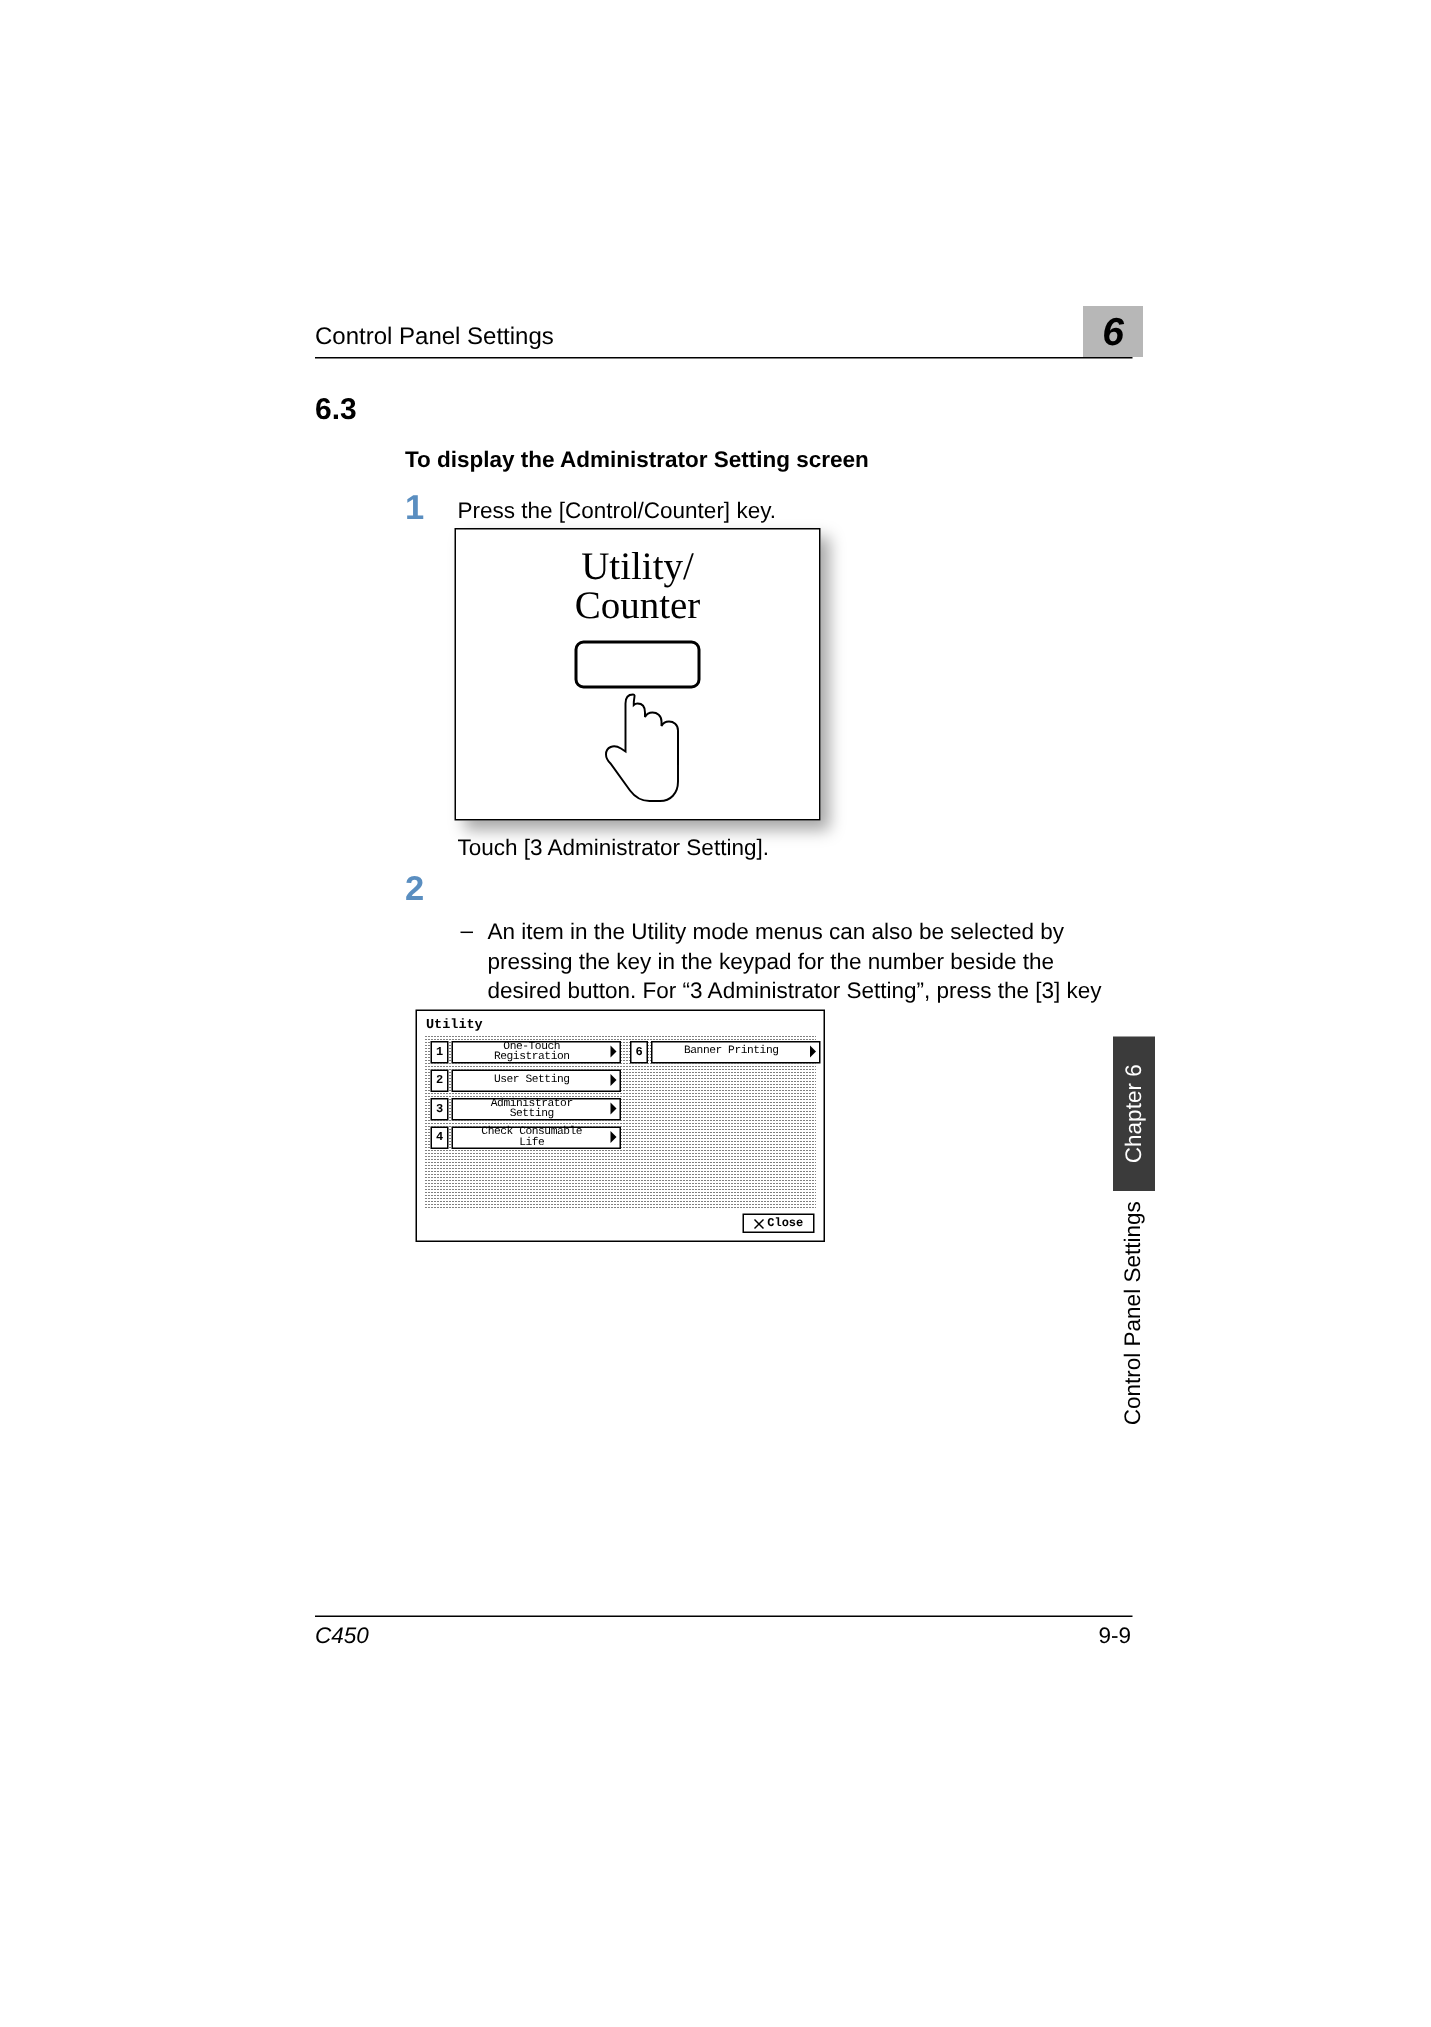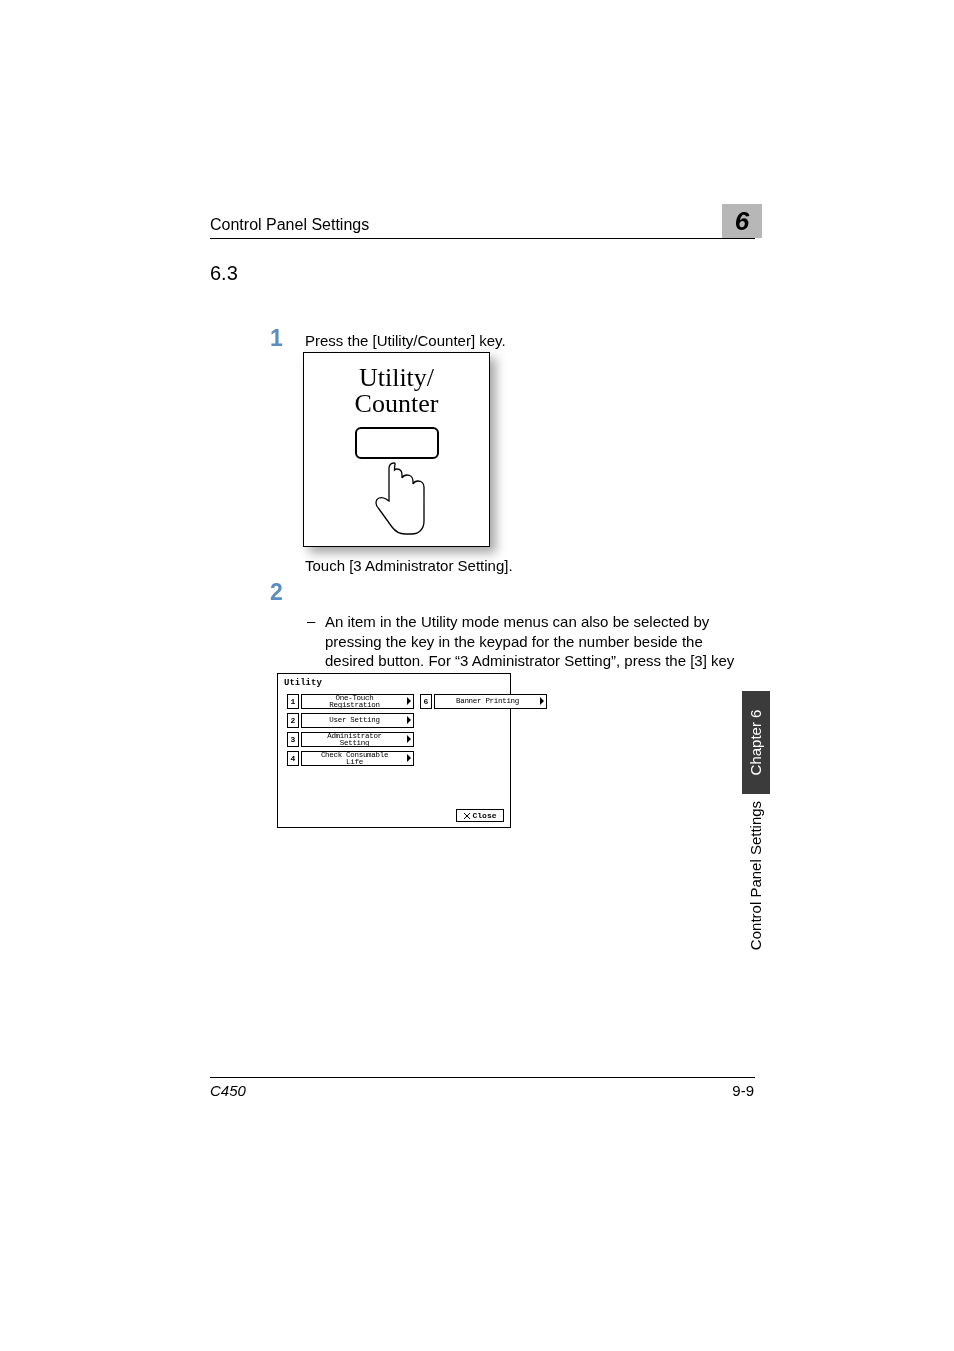--- a/index.html
+++ b/index.html
@@ -5,42 +5,42 @@
   * { box-sizing: border-box; margin: 0; padding: 0; }
   html, body { width: 954px; height: 1351px; background: #fff; font-family: Arial, Helvetica, sans-serif; color: #000; }
   .page { position: relative; width: 954px; height: 1351px; }
 
   
   .running-head { position: absolute; left: 210px; top: 216px; width: 545px; font-size: 16px; border-bottom: 1.5px solid #000; padding-bottom: 4px; }
   .chapter-badge { position: absolute; right: 192px; top: 204px; width: 40px; height: 34px; background: #b7b7b7; display: flex; align-items: center; justify-content: center; }
   .chapter-badge span { font-size: 26px; font-weight: bold; font-style: italic; }
 
   
-  .sec-num { position: absolute; left: 210px; top: 262px; font-size: 20px; font-weight: normal; }
+  .sec-num { position: absolute; left: 210px; top: 262px; font-size: 20px; font-weight: bold; }
   .sec-title { position: absolute; left: 270px; top: 262px; font-size: 20px; font-weight: bold; }
   .sub-title { position: absolute; left: 270px; top: 298px; font-size: 15px; font-weight: bold; }
 
   
   .step1-num { position: absolute; left: 270px; top: 325px; font-size: 23px; font-weight: bold; color: #5a8ec0; font-family: Arial, sans-serif; }
   .step1-text { position: absolute; left: 305px; top: 332px; font-size: 15px; }
 
   
-  .fig1 { position: absolute; left: 303px; top: 352px; width: 187px; height: 195px; background: #fff; border: 1px solid #000; box-shadow: 6px 6px 10px rgba(0,0,0,0.35); padding-left: 44px; }
+  .fig1 { position: absolute; left: 303px; top: 352px; width: 244px; height: 195px; background: #fff; border: 1px solid #000; box-shadow: 6px 6px 10px rgba(0,0,0,0.35); padding-left: 44px; }
   .fig1-label { position: absolute; top: 12px; left: 0; right: 0; text-align: center; font-family: "Times New Roman", serif; font-size: 26px; line-height: 26px; }
   .fig1-btn { position: absolute; top: 74px; left: 50%; transform: translateX(-50%); width: 84px; height: 32px; border: 2px solid #000; border-radius: 6px; background: #fff; }
   .fig1-hand { position: absolute; top: 104px; left: 50%; transform: translateX(-50%); }
 
   
   .step2-num { position: absolute; left: 270px; top: 579px; font-size: 23px; font-weight: bold; color: #5a8ec0; }
   .step2-text { position: absolute; left: 305px; top: 557px; font-size: 15px; }
   .step2-note-dash { position: absolute; left: 307px; top: 612px; font-size: 15px; }
   .step2-note { position: absolute; left: 325px; top: 612px; width: 420px; font-size: 15px; line-height: 1.3; }
 
   
-  .fig2 { position: absolute; left: 277px; top: 673px; width: 234px; height: 155px; border: 1.5px solid #000; background: #fff; font-family: "Courier New", monospace; font-size: 9px; }
+  .fig2 { position: absolute; left: 277px; top: 673px; width: 273px; height: 155px; border: 1.5px solid #000; background: #fff; font-family: "Courier New", monospace; font-size: 9px; }
   .fig2-title { padding: 4px 6px 2px; font-weight: bold; }
   .fig2-body { height: 116px; margin: 0 5px; background-image: radial-gradient(#000 0.5px, transparent 0.5px); background-size: 2px 2px; background-position: 0 0; display: flex; gap: 6px; padding: 4px; }
   .fig2-col { display: flex; flex-direction: column; gap: 4px; }
   .fig2-row { display: flex; align-items: stretch; gap: 2px; }
   .fig2-numbox { width: 12px; height: 15px; background: #fff; border: 1px solid #000; display: flex; align-items: center; justify-content: center; font-weight: bold; font-size: 8px; }
   .fig2-btn { position: relative; width: 113px; height: 15px; background: #fff; border: 1px solid #000; display: flex; align-items: center; justify-content: center; font-size: 7.5px; line-height: 7px; text-align: center; font-weight: normal; letter-spacing: -0.3px; padding-right: 6px; }
   .fig2-btn::after { content: ""; position: absolute; right: 2px; top: 2px; width: 0; height: 0; border-left: 4px solid #000; border-top: 4px solid transparent; border-bottom: 4px solid transparent; }
   .fig2-footer { height: 20px; position: relative; text-align: right; }
   .fig2-close { position: absolute; right: 6px; top: 3px; width: 48px; height: 13px; border: 1px solid #000; background: #fff; display: flex; align-items: center; justify-content: center; font-size: 8px; font-weight: bold; }
   .fig2-close svg { margin-right: 1px; }
@@ -60,23 +60,24 @@
 <body>
 
 <div class="page">
 
   <div class="running-head">Control Panel Settings</div>
   <div class="chapter-badge">
     <span>6</span>
   </div>
 
   <div class="sec-num">6.3</div>
+  <div class="sub-title">To display the Administrator Setting screen</div>
 
   <div class="step1-num">1</div>
-  <div class="step1-text">Press the [Utility/Counter] key.</div>
+  <div class="step1-text">Press the [Control/Counter] key.</div>
 
   <div class="fig1">
     <div class="fig1-label">
       <span>Utility/</span><br>
       <span>Counter</span>
     </div>
     <div class="fig1-btn"></div>
     <svg class="fig1-hand" width="70" height="85" viewBox="0 0 70 85">
       <path d="M32 6 C29 6 27 8 27 12 L27 44 L24 42 C19 39 14 41 14 46 C14 48 15 50 17 52 L30 70 C33 74 37 77 43 77 L50 77 C57 77 62 72 62 64 L62 30 C62 26 59 24 56 24 C54 24 52 25 51 27 L51 24 C51 20 48 18 45 18 C43 18 41 19 40 21 L40 18 C40 14 38 12 35 12 C34 12 33 12.5 32.5 13 L32.5 12 C32.5 8 34 6 32 6 Z" fill="#fff" stroke="#000" stroke-width="1.3"></path>
     </svg>

